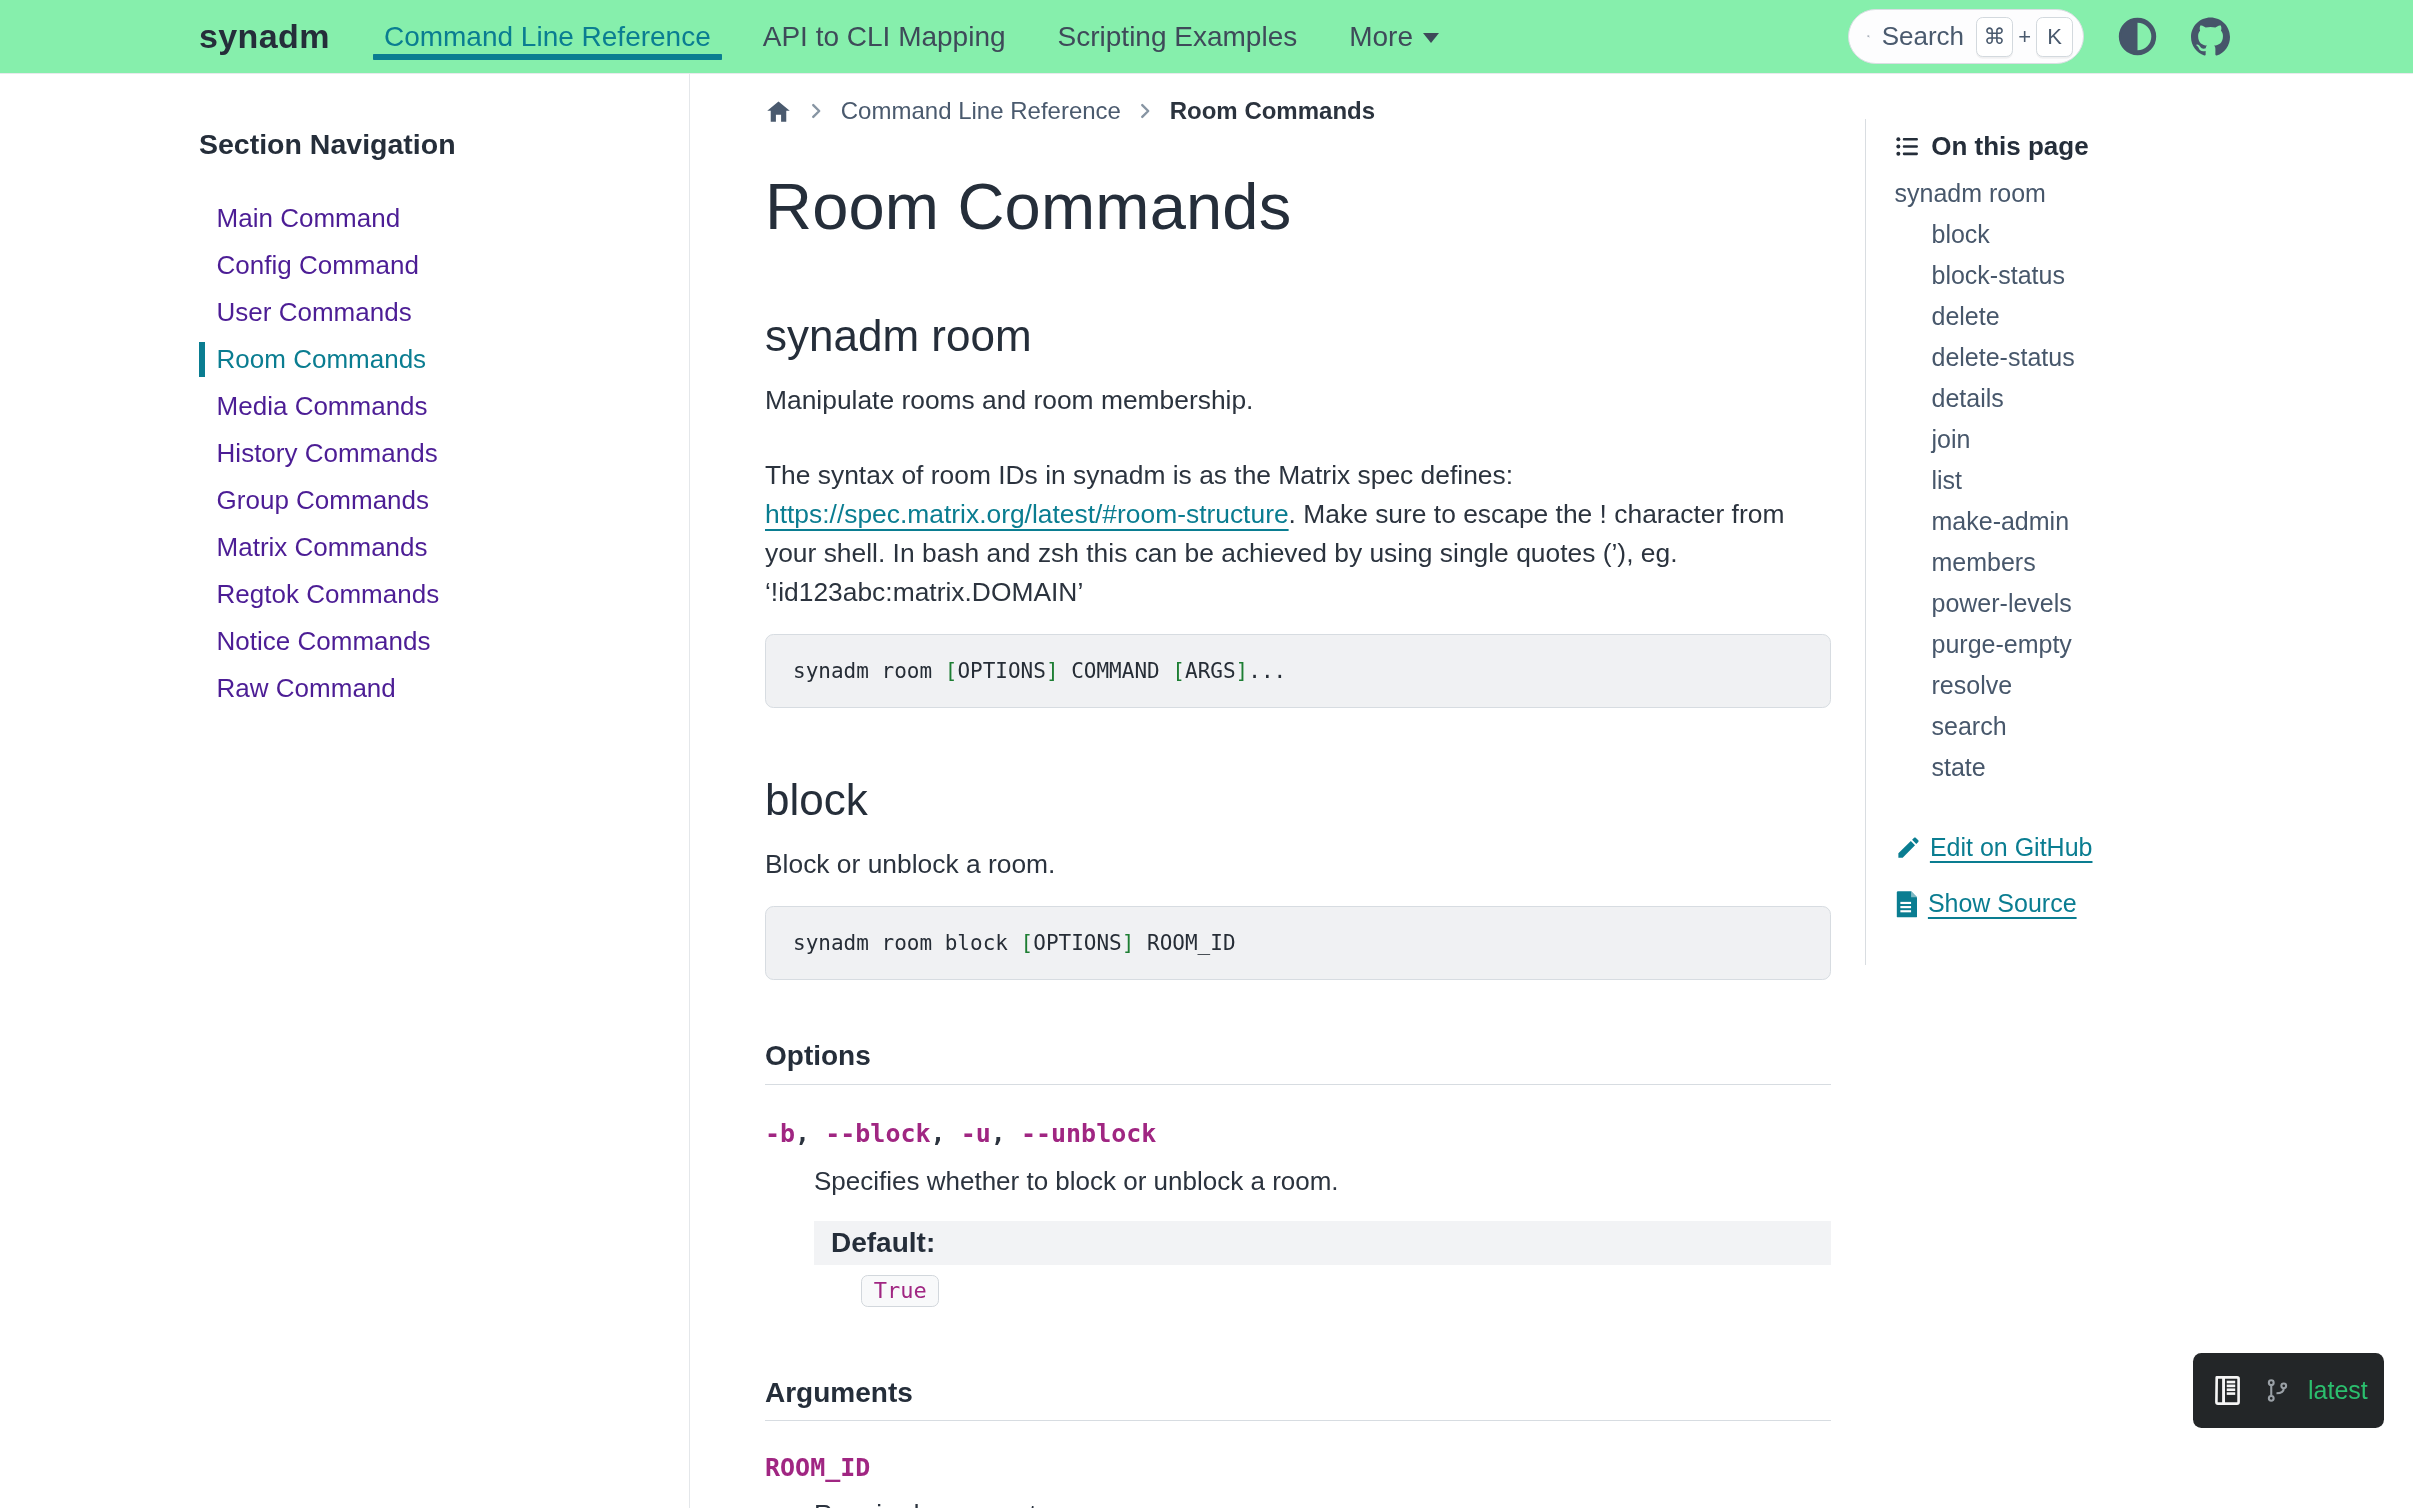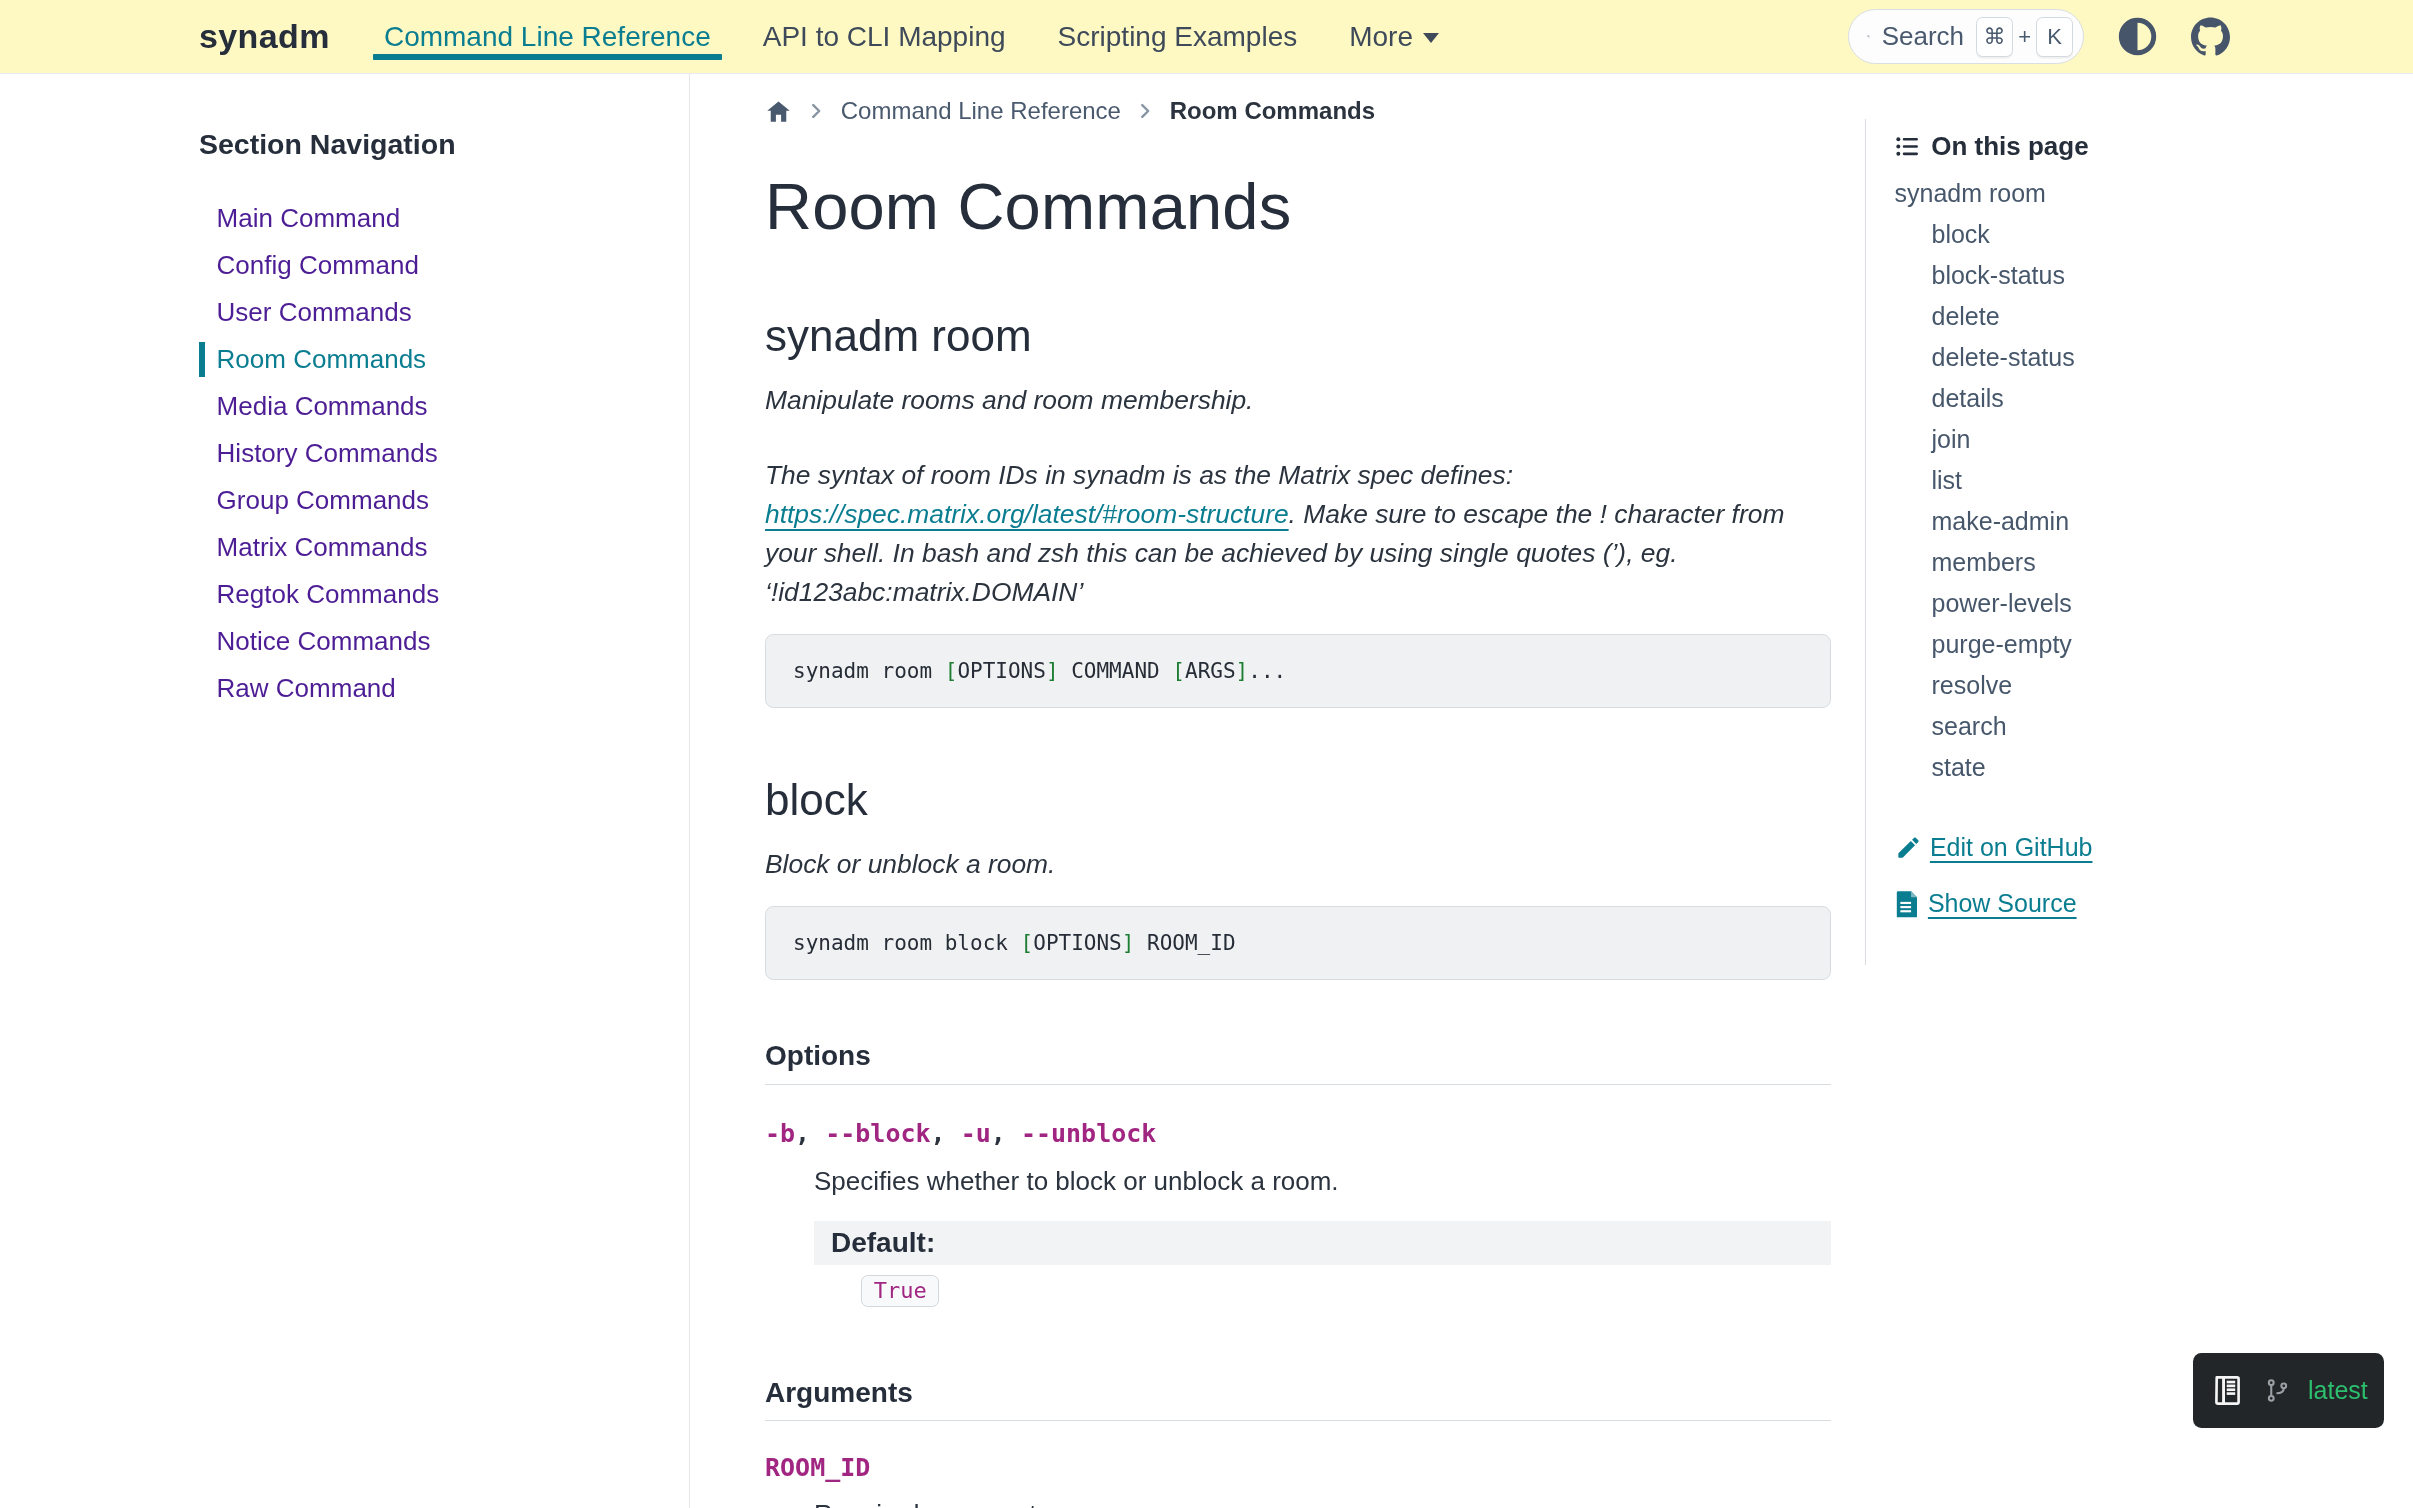--- a/index.html
+++ b/index.html
@@ -2,21 +2,21 @@
 <html style="font-size:13.4px"><head>
 <meta charset="utf-8">
 <style>
   * { margin:0; padding:0; box-sizing:border-box; }
   html,body { width:2413px; height:1508px; background:#fff; overflow:hidden;
     font-family:"Liberation Sans", sans-serif; color:#2b333e; }
   .app { position:relative; width:2413px; height:1508px; overflow:hidden; }
 
   
   .header { height:74px; display:flex; align-items:center; padding:0 183px 0 199px;
-    border-bottom:1.7px solid #e8eaed; background:#fef9c3; }
+    border-bottom:1.7px solid #e8eaed; background:#86efac; }
   .logo { font-size:34px; font-weight:600; color:#252e3a; letter-spacing:0.4px; margin-right:54px; }
   .tabs { display:flex; height:100%; gap:52px; align-items:stretch; }
   .tab { position:relative; display:flex; align-items:center; gap:10px; font-size:28px;
     color:#3e4a59; font-weight:500; cursor:pointer; white-space:nowrap; }
   .tab.active { color:#0a7d91; }
   .tab.active::after { content:''; position:absolute; left:-11px; right:-11px; bottom:12.6px;
     height:6.7px; background:#0a7d91; border-radius:0.8px; }
   .caret { width:0; height:0; border-left:8.4px solid transparent; border-right:8.4px solid transparent;
     border-top:10px solid #3e4a59; margin-top:3.4px; }
   .header-right { margin-left:auto; display:flex; align-items:center; gap:34px; }
@@ -45,21 +45,21 @@
 
   
   .breadcrumb { margin-top:10px; display:flex; align-items:center; gap:13.4px; font-size:24px; }
   .crumb-link { color:#4a5a6e; cursor:pointer; }
   .crumb-current { color:#2b333e; font-weight:600; }
 
   h1.page-title { margin-top:44px; font-size:65px; font-weight:500; color:#252e3a; letter-spacing:0.2px; }
   h2.sec { font-size:44px; font-weight:500; color:#252e3a; }
   .sec-synadm { margin-top:67px; }
   .sec-block { margin-top:67px; }
-  .para { font-size:26.4px; line-height:39px; color:#2b333e; max-width:1066px;font-style:italic; }
+  .para { font-size:26.4px; line-height:39px; color:#2b333e; max-width:1066px; }
   .p-lead { margin-top:20px; }
   .p-syntax { margin-top:36px; }
   .seg-link { color:#0a7d91; text-decoration:underline; text-underline-offset:5.9px;
     text-decoration-thickness:1.7px; cursor:pointer; }
 
   .codeblock { margin-top:22px; max-width:1066px; background:#f0f1f3; border:1.7px solid #d7dce1;
     border-radius:8.4px; padding:23.5px 27px; font-family:"DejaVu Sans Mono", monospace; font-size:21px;
     line-height:25px; white-space:pre; }
   .seg-code { color:#262d36; }
   .seg-green { color:#1d7e33; }

